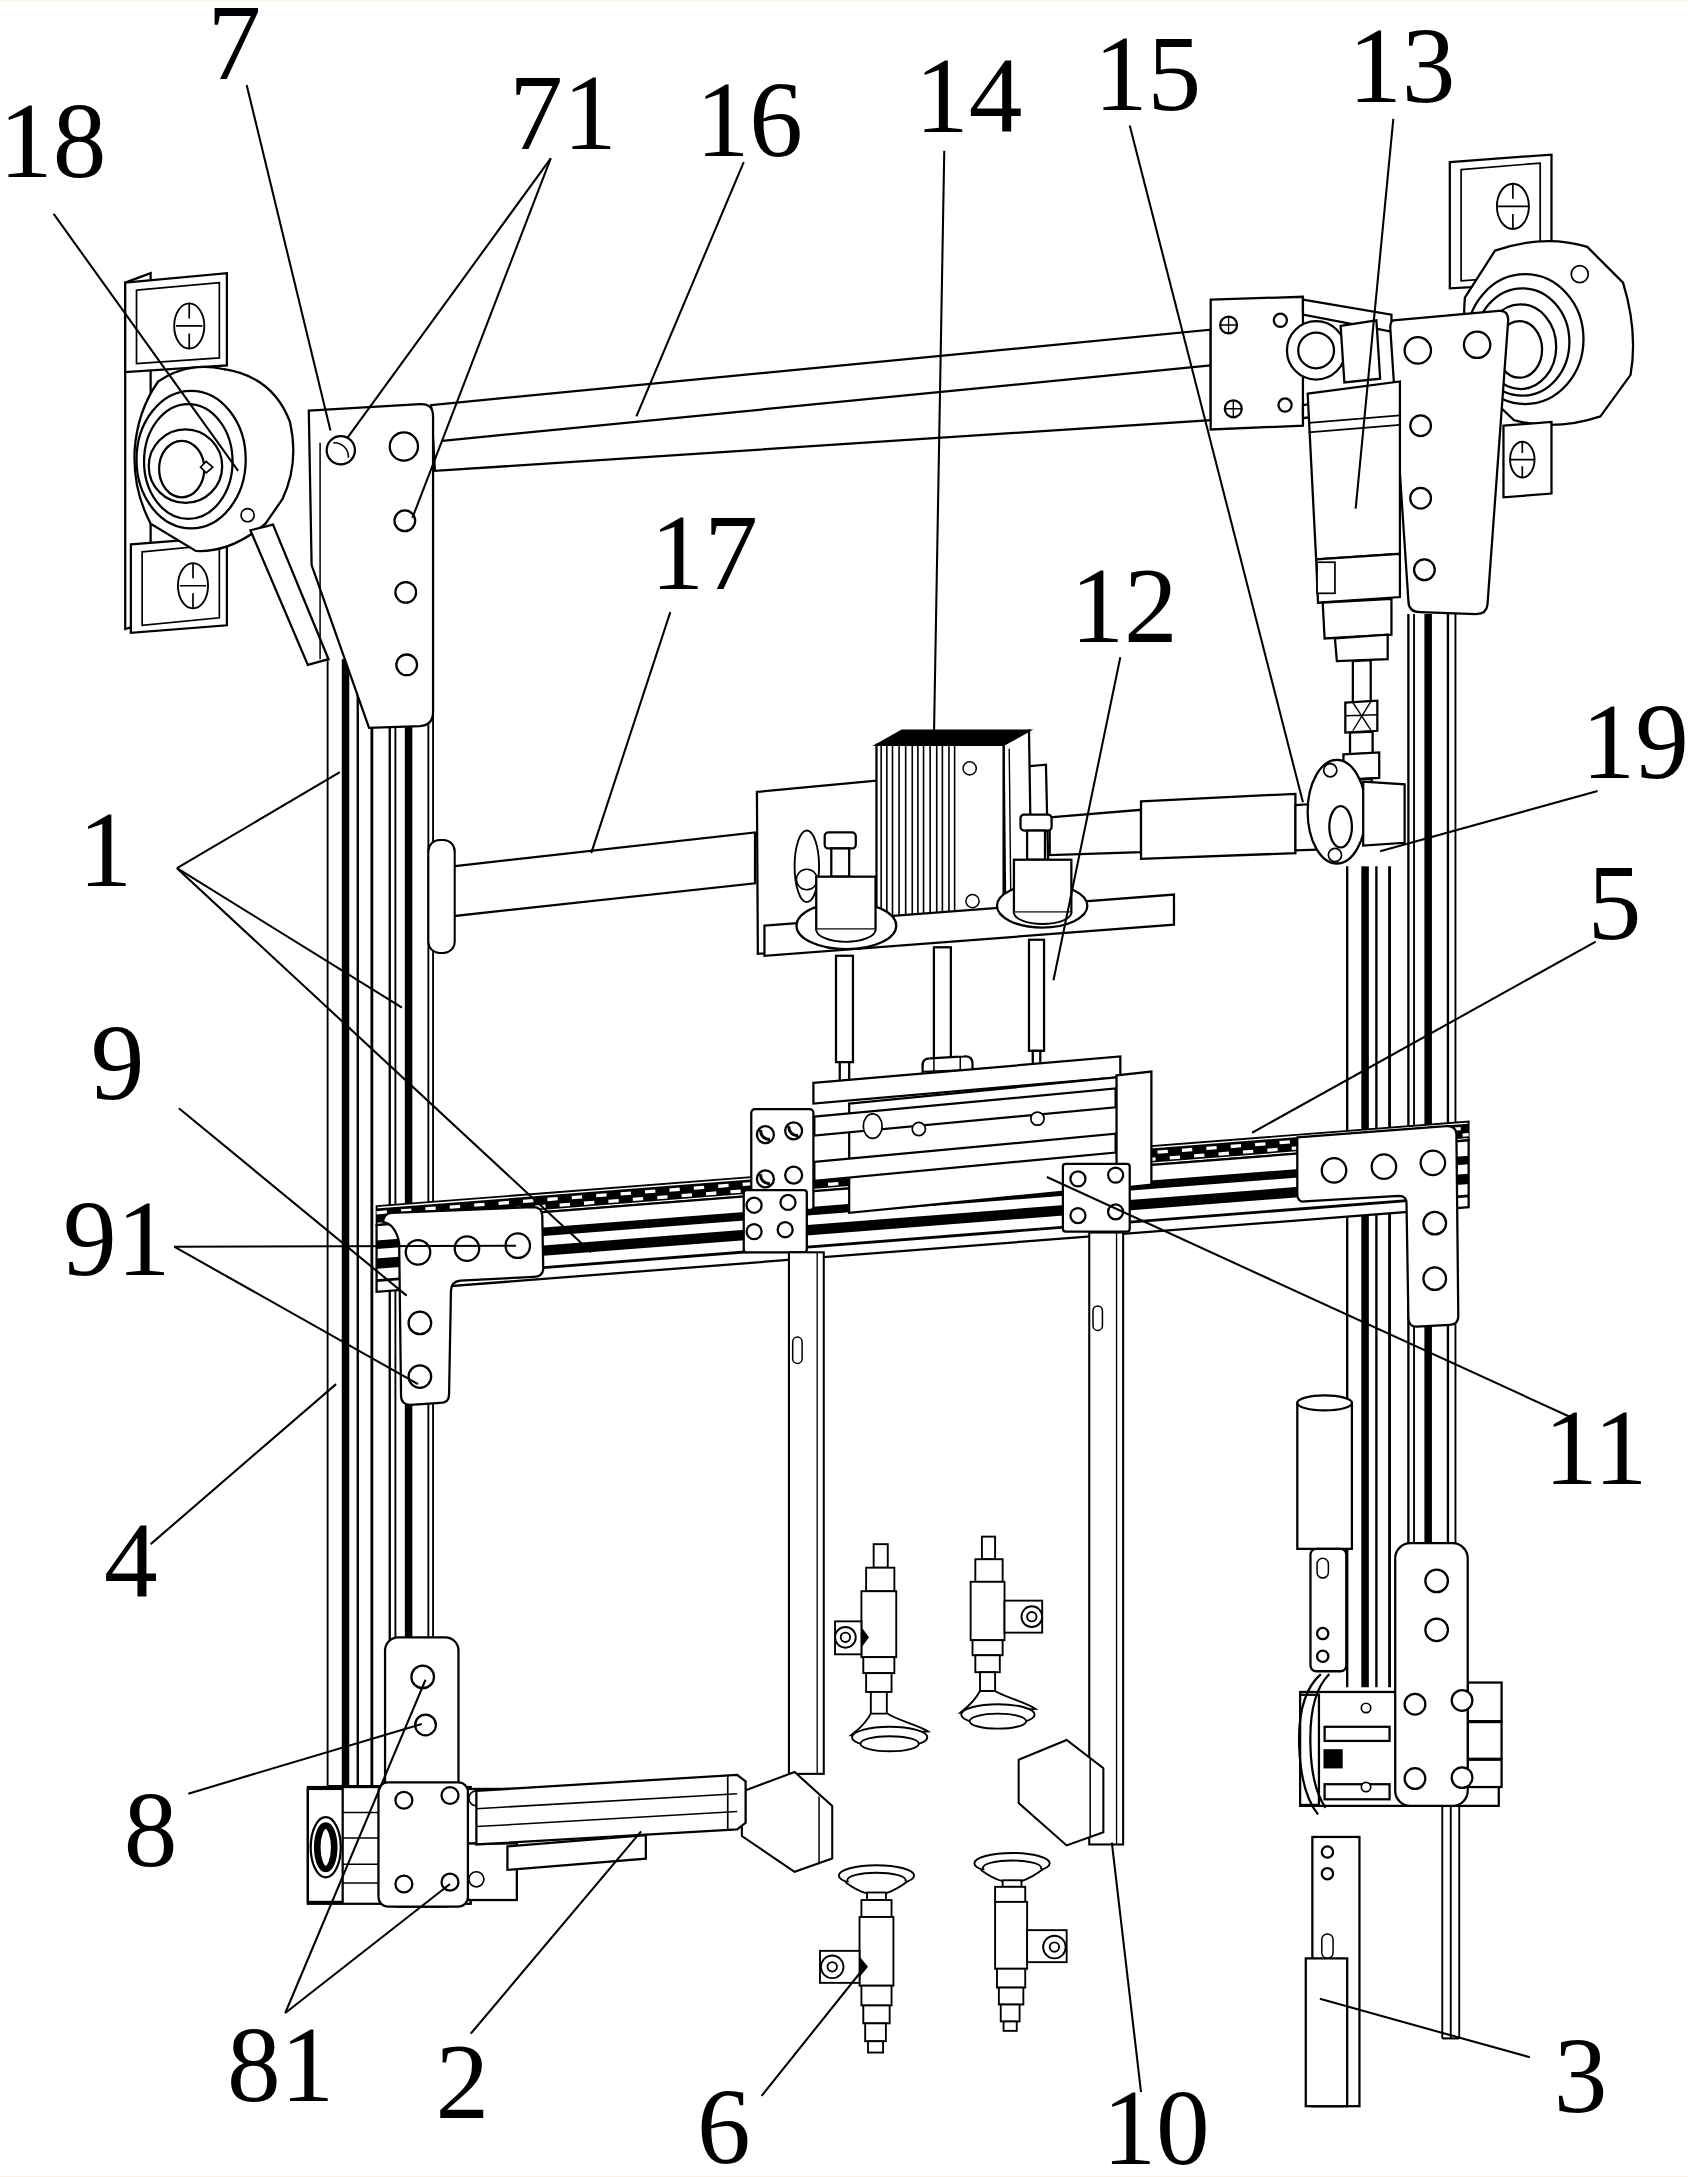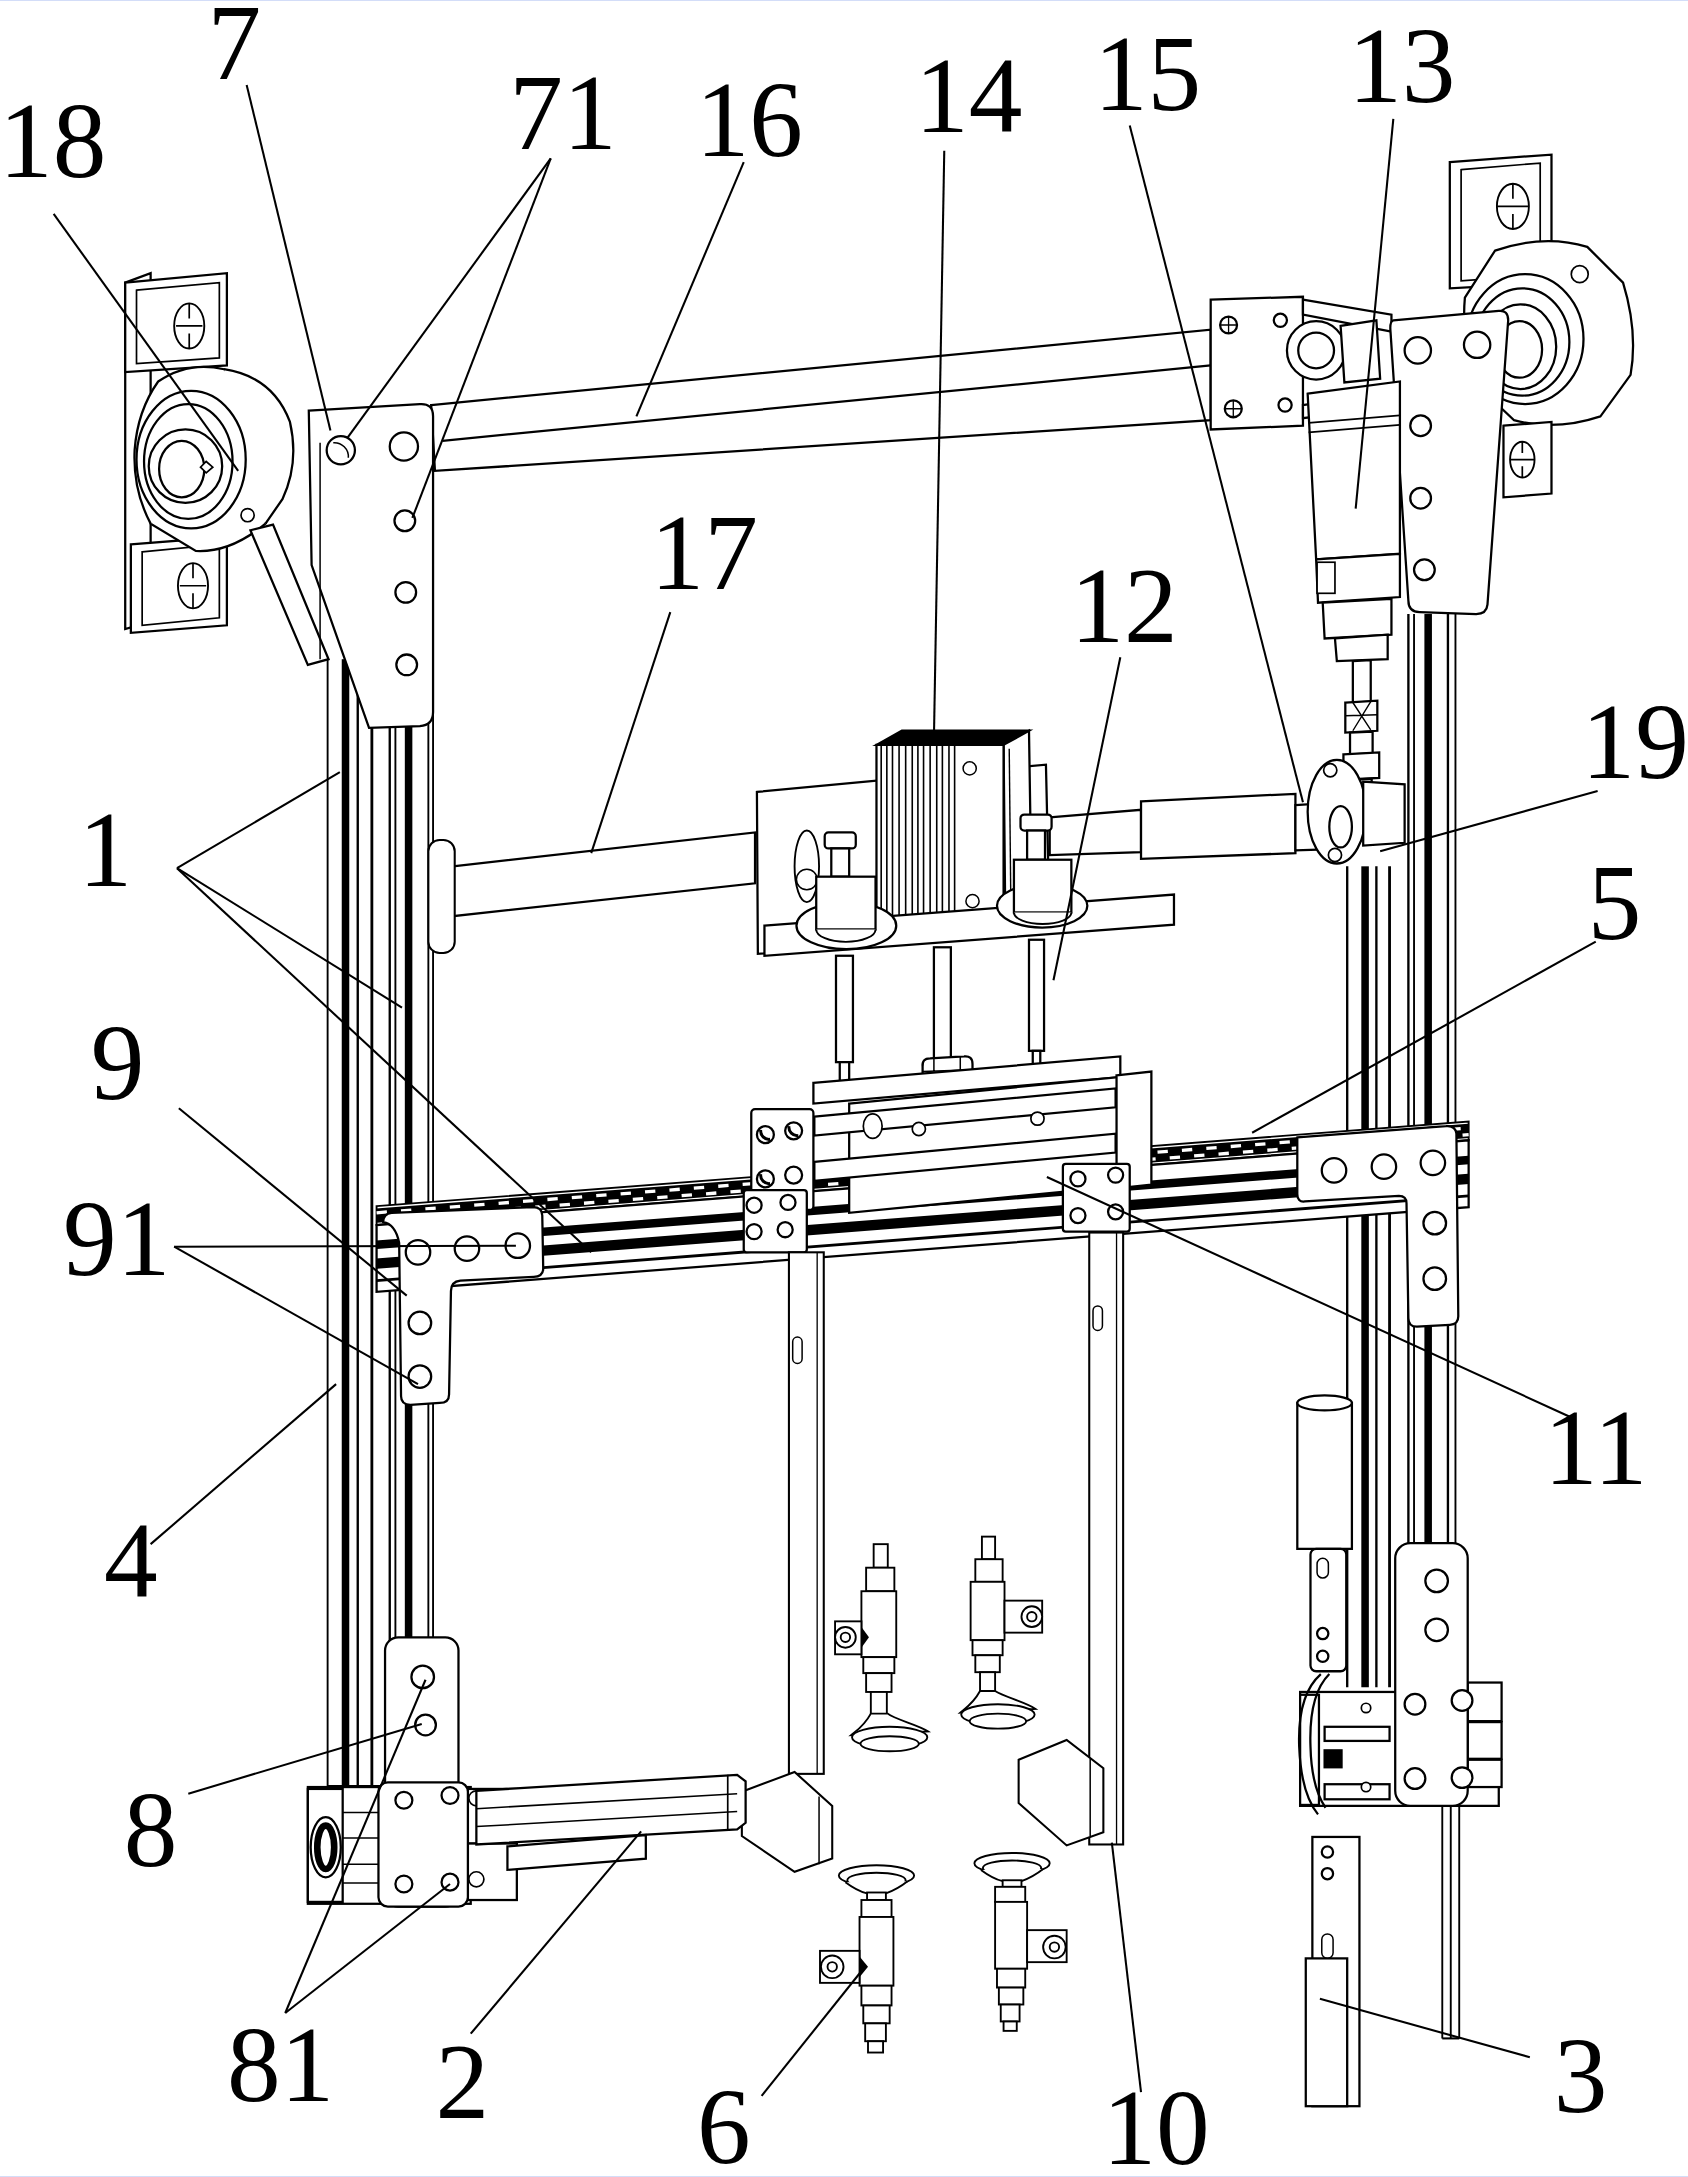--- a/index.html
+++ b/index.html
@@ -1,16 +1,16 @@
 <!DOCTYPE html>
 <html style="font-size:15px"><head>
 <meta charset="utf-8">
 <style>
   html,body{margin:0;padding:0;background:#ffffff;}
-  #page{position:relative;width:1688px;height:2177px;background:#1d4ed8;overflow:hidden;}
+  #page{position:relative;width:1688px;height:2177px;background:#fdba74;overflow:hidden;}
   svg{position:absolute;left:0;top:0;}
   text{font-family:"Liberation Serif", serif; fill:#000;}
 </style>
 </head>
 <body>
 <div id="page">
 <svg width="1688" height="2177" viewBox="0 0 1793 2312">
 <rect x="0" y="0" width="1793" height="2312" fill="#ffffff"></rect>
 
 <g id="beam16" stroke="#000" stroke-width="2.4" fill="#fff">

